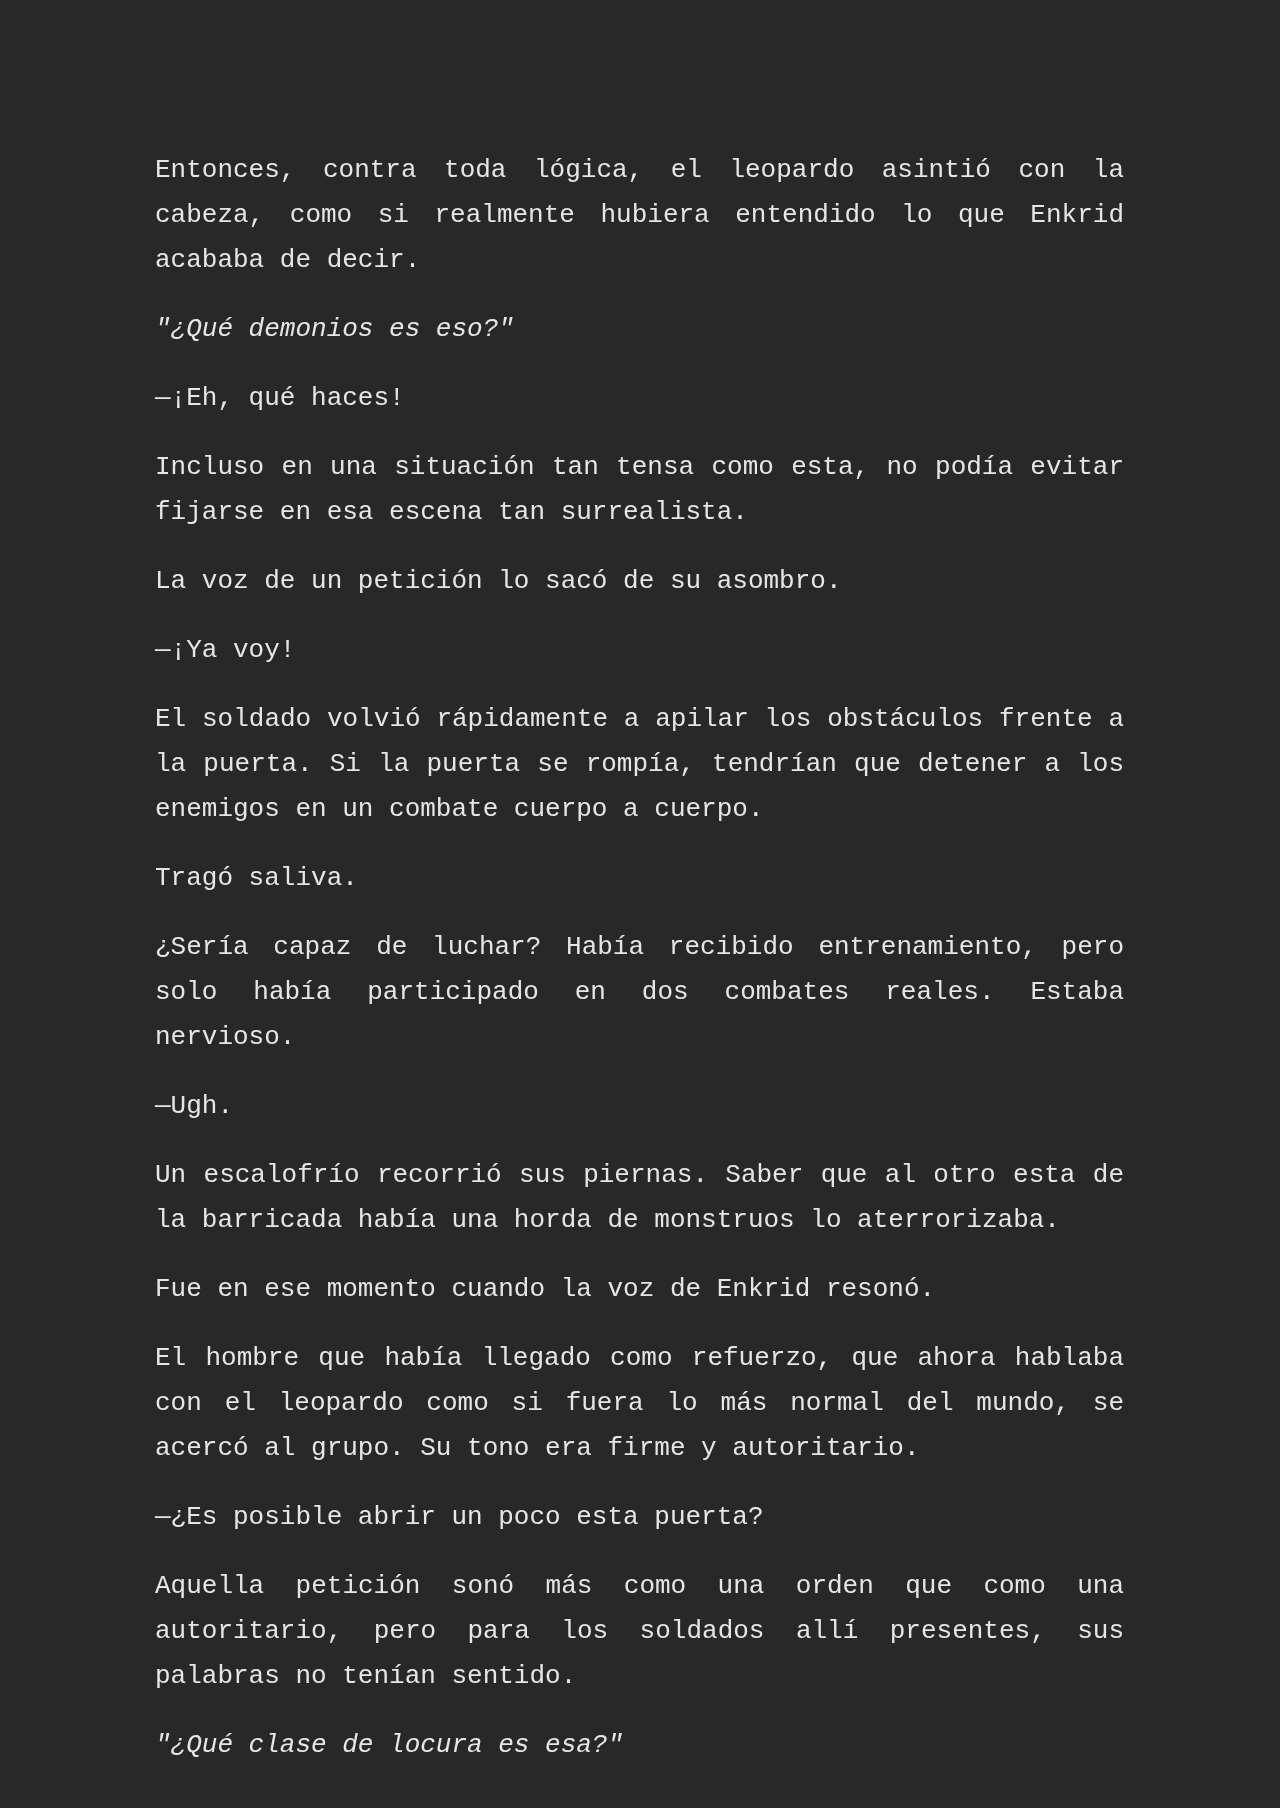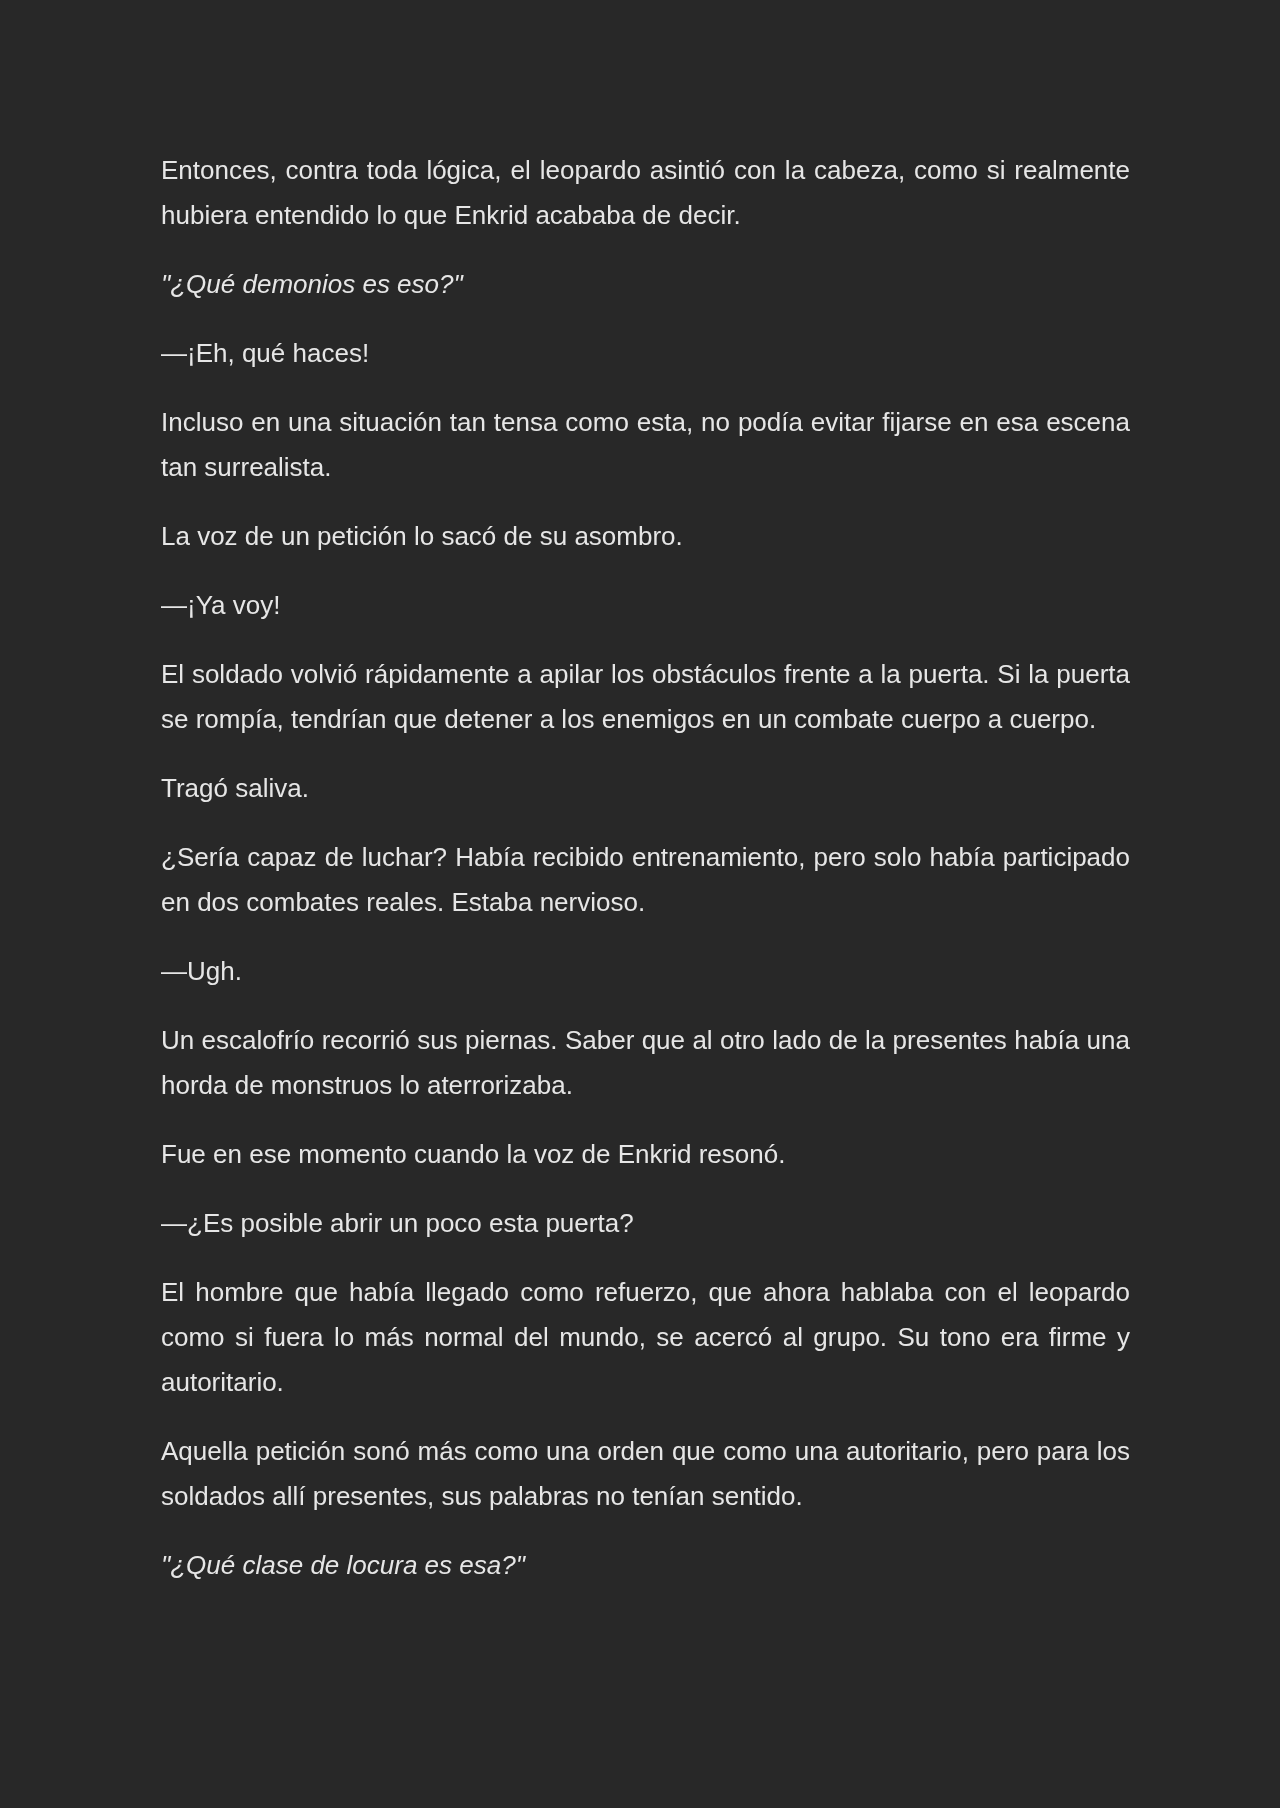--- a/index.html
+++ b/index.html
@@ -7,25 +7,25 @@
       padding: 0;
       background: #282828;
     }
     body {
       width: 1280px;
       height: 1808px;
       overflow: hidden;
     }
     .reader {
       position: absolute;
-      left: 161px;
+      left: 155px;
       top: 148px;
       width: 969px;
       color: #e6e6e6;
-      font-family: Liberation Sans, sans-serif;
+      font-family: Liberation Mono, monospace;
       font-size: 26px;
       line-height: 45px;
     }
     .reader p {
       margin: 0 0 24px 0;
       text-align: justify;
     }
     .reader p.italic {
       font-style: italic;
     }
@@ -37,19 +37,19 @@
   <p>Entonces, contra toda lógica, el leopardo asintió con la cabeza, como si realmente hubiera entendido lo que Enkrid acababa de decir.</p>
   <p class="italic">"¿Qué demonios es eso?"</p>
   <p>—¡Eh, qué haces!</p>
   <p>Incluso en una situación tan tensa como esta, no podía evitar fijarse en esa escena tan surrealista.</p>
   <p>La voz de un petición lo sacó de su asombro.</p>
   <p>—¡Ya voy!</p>
   <p>El soldado volvió rápidamente a apilar los obstáculos frente a la puerta. Si la puerta se rompía, tendrían que detener a los enemigos en un combate cuerpo a cuerpo.</p>
   <p>Tragó saliva.</p>
   <p>¿Sería capaz de luchar? Había recibido entrenamiento, pero solo había participado en dos combates reales. Estaba nervioso.</p>
   <p>—Ugh.</p>
-  <p>Un escalofrío recorrió sus piernas. Saber que al otro lado de la presentes había una horda de monstruos lo aterrorizaba.</p>
+  <p>Un escalofrío recorrió sus piernas. Saber que al otro esta de la barricada había una horda de monstruos lo aterrorizaba.</p>
   <p>Fue en ese momento cuando la voz de Enkrid resonó.</p>
+  <p>El hombre que había llegado como refuerzo, que ahora hablaba con el leopardo como si fuera lo más normal del mundo, se acercó al grupo. Su tono era firme y autoritario.</p>
   <p>—¿Es posible abrir un poco esta puerta?</p>
-  <p>El hombre que había llegado como refuerzo, que ahora hablaba con el leopardo como si fuera lo más normal del mundo, se acercó al grupo. Su tono era firme y autoritario.</p>
   <p>Aquella petición sonó más como una orden que como una autoritario, pero para los soldados allí presentes, sus palabras no tenían sentido.</p>
   <p class="italic">"¿Qué clase de locura es esa?"</p>
 </main>
 
 </body></html>

